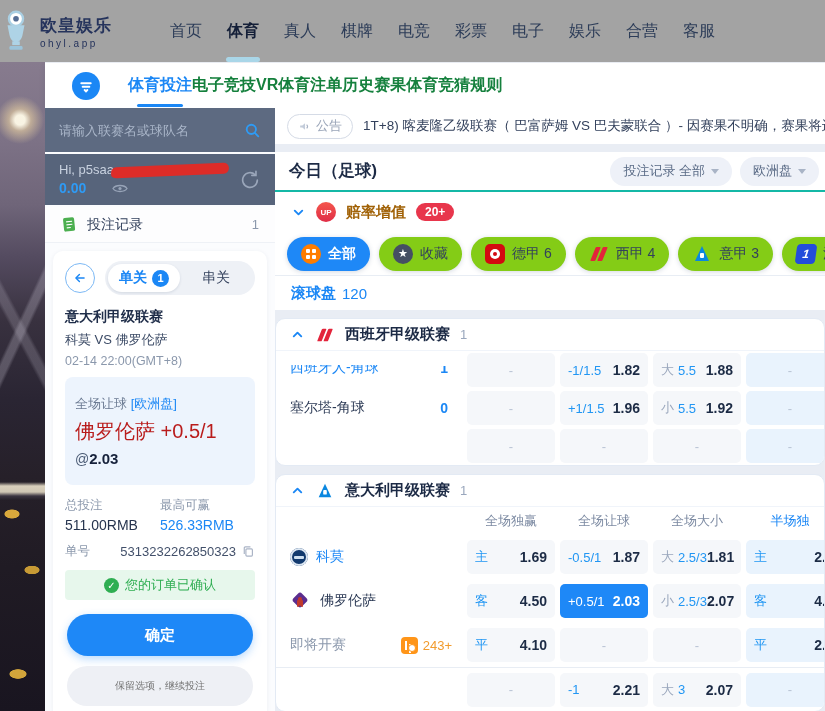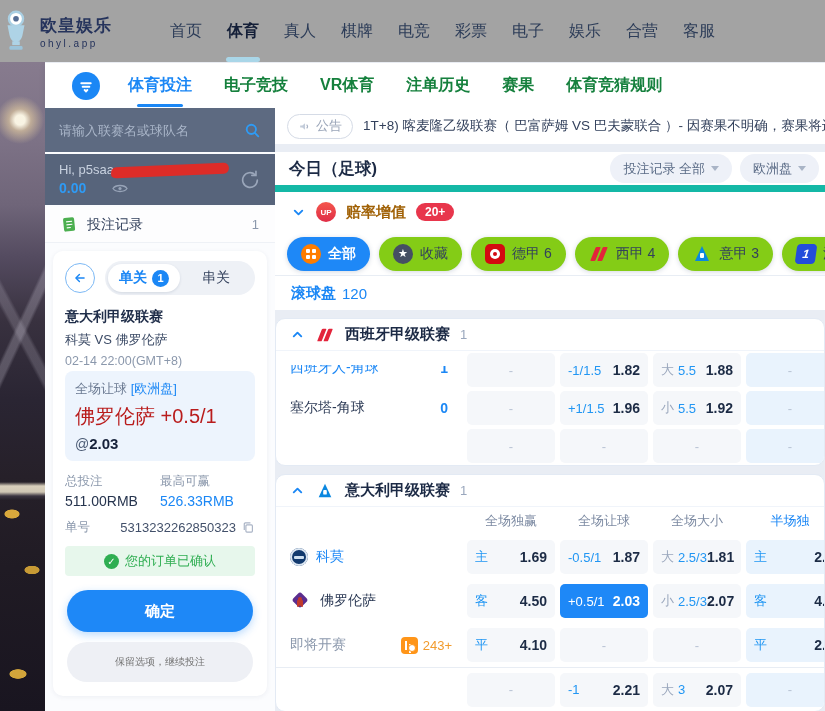--- a/index.html
+++ b/index.html
@@ -13,21 +13,21 @@
 .logo-text .t{font-size:17px;font-weight:bold;color:#25335c;letter-spacing:1px}
 .logo-text .s{font-size:10px;color:#25335c;letter-spacing:2.5px;margin-top:1px}
 .topnav{display:flex;gap:25px;margin-left:58px}
 .topnav a{font-size:16px;color:#2c3c58;position:relative;padding:21px 0}
 .topnav a.active{font-weight:bold;color:#141f38}
 .topnav a.active::after{content:"";position:absolute;left:50%;transform:translateX(-50%);bottom:1px;width:34px;height:5px;border-radius:3px;background:#a9d6e8}
 
 
 .subbar{height:46px;background:#fff;border-top:1px solid #e9ecf2;display:flex;align-items:center;margin-left:45px;box-shadow:0 2px 6px rgba(30,50,90,.10);position:relative;z-index:2;padding-left:27px}
 .subicon{width:28px;height:28px;border-radius:50%;background:#1b87f5;flex:none;display:flex;align-items:center;justify-content:center;margin-right:28px}
-.subnav{display:flex;gap:32px}
+.subnav{display:flex;}
 .subnav a{font-size:16px;font-weight:bold;color:#15803d;position:relative}
 .subnav a.active{color:#1b87f5}
 .subnav a.active::after{content:"";position:absolute;left:50%;transform:translateX(-50%);bottom:-11px;width:46px;height:3px;border-radius:2px;background:#1b87f5}
 
 
 .photo-strip{position:absolute;left:0;top:62px;bottom:0;width:45px;z-index:1;background:
  radial-gradient(circle at 20px 58px, rgba(255,250,232,.95) 0 5px, rgba(255,228,168,.5) 11px, rgba(255,255,255,0) 24px),
  linear-gradient(115deg, transparent 0 40%, rgba(205,200,215,.28) 41% 43%, transparent 44%),
  linear-gradient(62deg, transparent 0 55%, rgba(205,200,215,.22) 56% 58%, transparent 59%),
  radial-gradient(ellipse 15px 9px at 12px 452px, #d9a93c 0 7px, rgba(0,0,0,0) 8px),
@@ -56,21 +56,21 @@
 .slip-card{margin:8px 8px 0;background:#fff;border-radius:10px;padding:10px 12px 14px;box-shadow:0 1px 5px rgba(40,60,100,.07)}
 .slip-top{display:flex;align-items:center;gap:10px}
 .back-btn{width:30px;height:30px;border:1.5px solid #7db9f5;border-radius:50%;display:flex;align-items:center;justify-content:center;flex:none;cursor:pointer;background:#fff}
 .tabs{flex:1;background:#eef1f6;border-radius:18px;height:34px;display:flex;padding:3px}
 .tab{flex:1;display:flex;align-items:center;justify-content:center;gap:5px;font-size:14px;color:#33415c;border-radius:15px;cursor:pointer}
 .tab.active{background:#fff;color:#1b87f5;font-weight:bold;box-shadow:0 1px 3px rgba(20,40,80,.12)}
 .tab-badge{width:17px;height:17px;border-radius:50%;background:#1b87f5;color:#fff;font-size:11px;font-weight:bold;display:flex;align-items:center;justify-content:center}
 .slip-league{font-size:14px;font-weight:bold;color:#1f2d49;margin-top:13px}
 .slip-match{font-size:13px;color:#3c4b66;margin-top:5px}
 .slip-time{font-size:12.5px;color:#8b98ac;margin-top:5px}
-.market-box{background:#edf4fd;border-radius:8px;padding:9px 10px;margin-top:3px}
+.market-box{background:#edf4fd;border-radius:8px;padding:18px 10px;margin-top:9px}
 .market-line{font-size:13px;color:#6b7a92}
 .market-tag{color:#1b87f5}
 .selection{color:#b91c1c;font-size:20px;margin-top:5px}
 .odds-line{font-size:14px;color:#4a5a74;margin-top:5px}
 .odds-strong{color:#16213a;font-weight:bold;font-size:15px}
 .totals{display:flex;margin-top:12px}
 .tcol{flex:1}
 .tlabel{font-size:12.5px;color:#8b98ac}
 .tval{font-size:14px;color:#26344e;margin-top:3px}
 .tval.blue{color:#1b87f5}
@@ -80,21 +80,21 @@
 .confirm-bar{margin-top:10px;background:#e7f7ec;border-radius:4px;height:30px;display:flex;align-items:center;justify-content:center;gap:6px;color:#2fae52;font-size:13px}
 .check-dot{width:15px;height:15px;border-radius:50%;background:#2fae52;color:#fff;font-size:10px;display:flex;align-items:center;justify-content:center}
 .btn-primary{margin:14px 2px 0;height:42px;border-radius:21px;background:#1e88f7;color:#fff;font-size:15px;font-weight:bold;display:flex;align-items:center;justify-content:center;cursor:pointer;box-shadow:0 3px 8px rgba(30,136,247,.3)}
 .btn-secondary{margin:10px 2px 0;height:40px;border-radius:20px;background:#eef0f5;color:#737373;font-size:10px;display:flex;align-items:center;justify-content:center;cursor:pointer}
 
 
 .announce{height:36px;background:#fff;display:flex;align-items:center;gap:10px;padding:0 12px;white-space:nowrap;overflow:hidden;flex:none}
 .announce-pill{flex:none;border:1px solid #d5dbe6;border-radius:14px;height:25px;display:flex;align-items:center;gap:5px;padding:0 10px;color:#9aa5b8;font-size:13px}
 .announce-text{font-size:13.5px;color:#33415c}
 .today-card{background:#fff;flex:none}
-.today-head{height:40px;display:flex;align-items:center;padding:0 14px;border-bottom:7px solid #14b8a6;overflow:hidden;gap:8px}
+.today-head{height:40px;display:flex;align-items:center;padding:0 14px;border-bottom:2px solid #14b8a6;overflow:hidden;gap:8px}
 .today-title{font-size:16.5px;font-weight:bold;color:#1c2a45;margin-right:auto}
 .pill{background:#eef1f8;border-radius:15px;height:29px;display:flex;align-items:center;gap:6px;padding:0 13px;color:#5a6b86;font-size:13px;flex:none;cursor:pointer}
 .pill:last-child{margin-right:-8px}
 .chev-tri{width:0;height:0;border-left:4px solid transparent;border-right:4px solid transparent;border-top:5px solid #a9b4c6}
 .boost-row{height:40px;display:flex;align-items:center;gap:10px;padding:0 16px}
 .boost-label{font-weight:bold;font-size:15px;color:#a16207}
 .up-badge{width:20px;height:20px;border-radius:50%;background:linear-gradient(180deg,#f4574d,#e02d46);color:#fff;font-size:8px;font-weight:bold;display:flex;align-items:center;justify-content:center}
 .count-badge{background:#e8364c;color:#fff;font-size:12px;font-weight:bold;border-radius:10px;padding:2px 9px}
 .chips-row{display:flex;gap:9px;padding:5px 12px;border-bottom:1px solid #e8edf4;overflow:hidden;align-items:center;height:44px;flex:none}
 .chip{flex:none;height:34px;border-radius:17px;background:#84cc16;box-shadow:0 1px 5px rgba(60,80,120,.22);display:flex;align-items:center;gap:7px;padding:0 14px;font-size:14px;color:#33415c;cursor:pointer}

